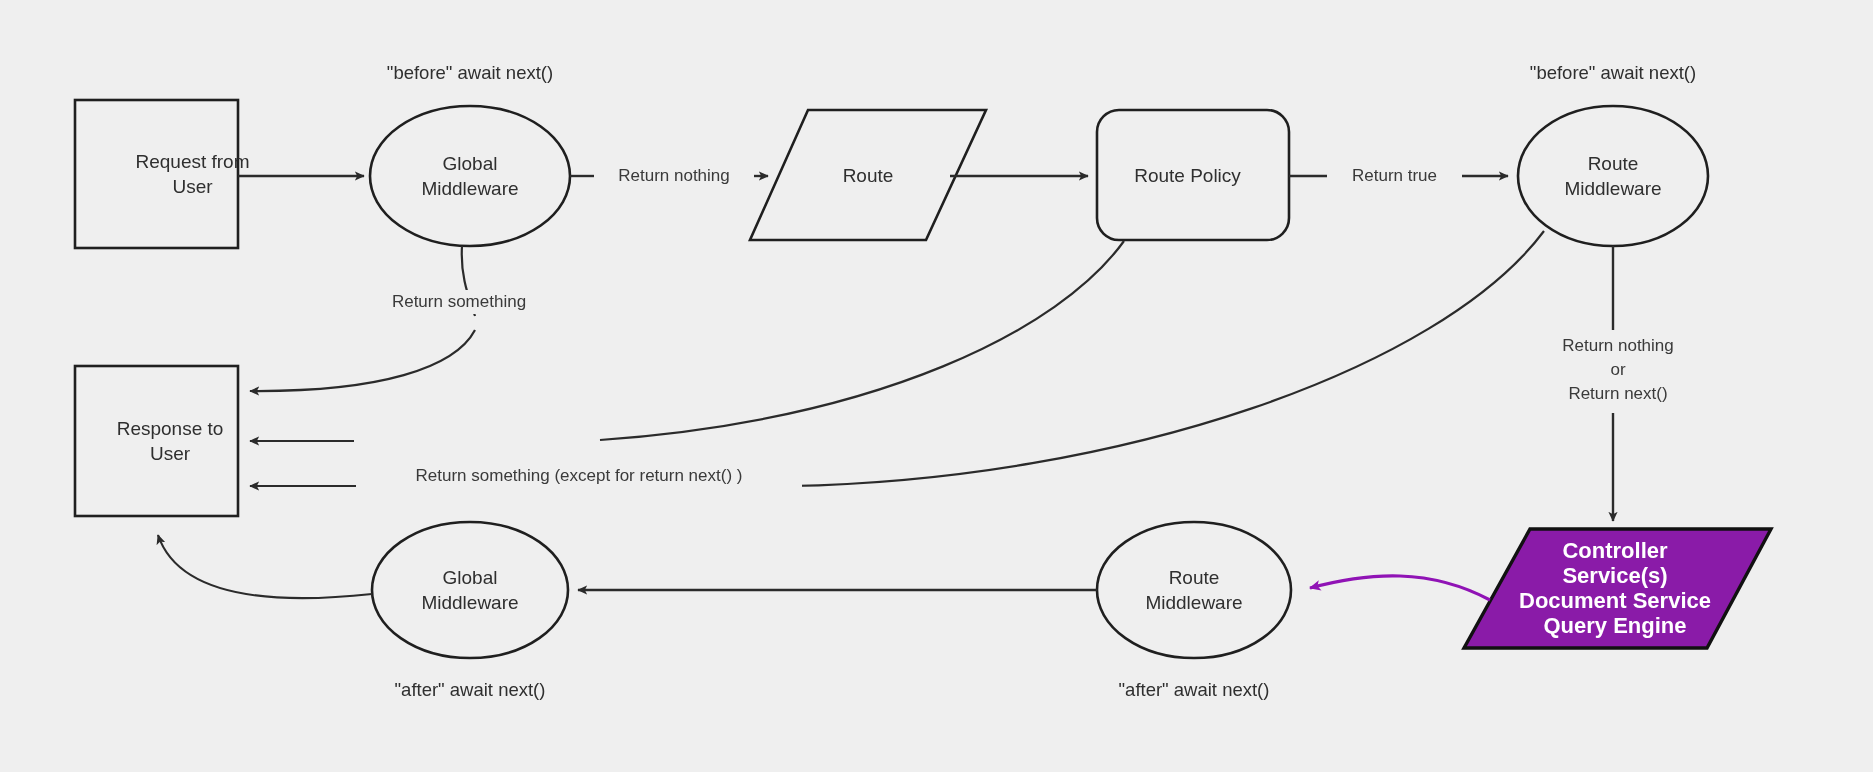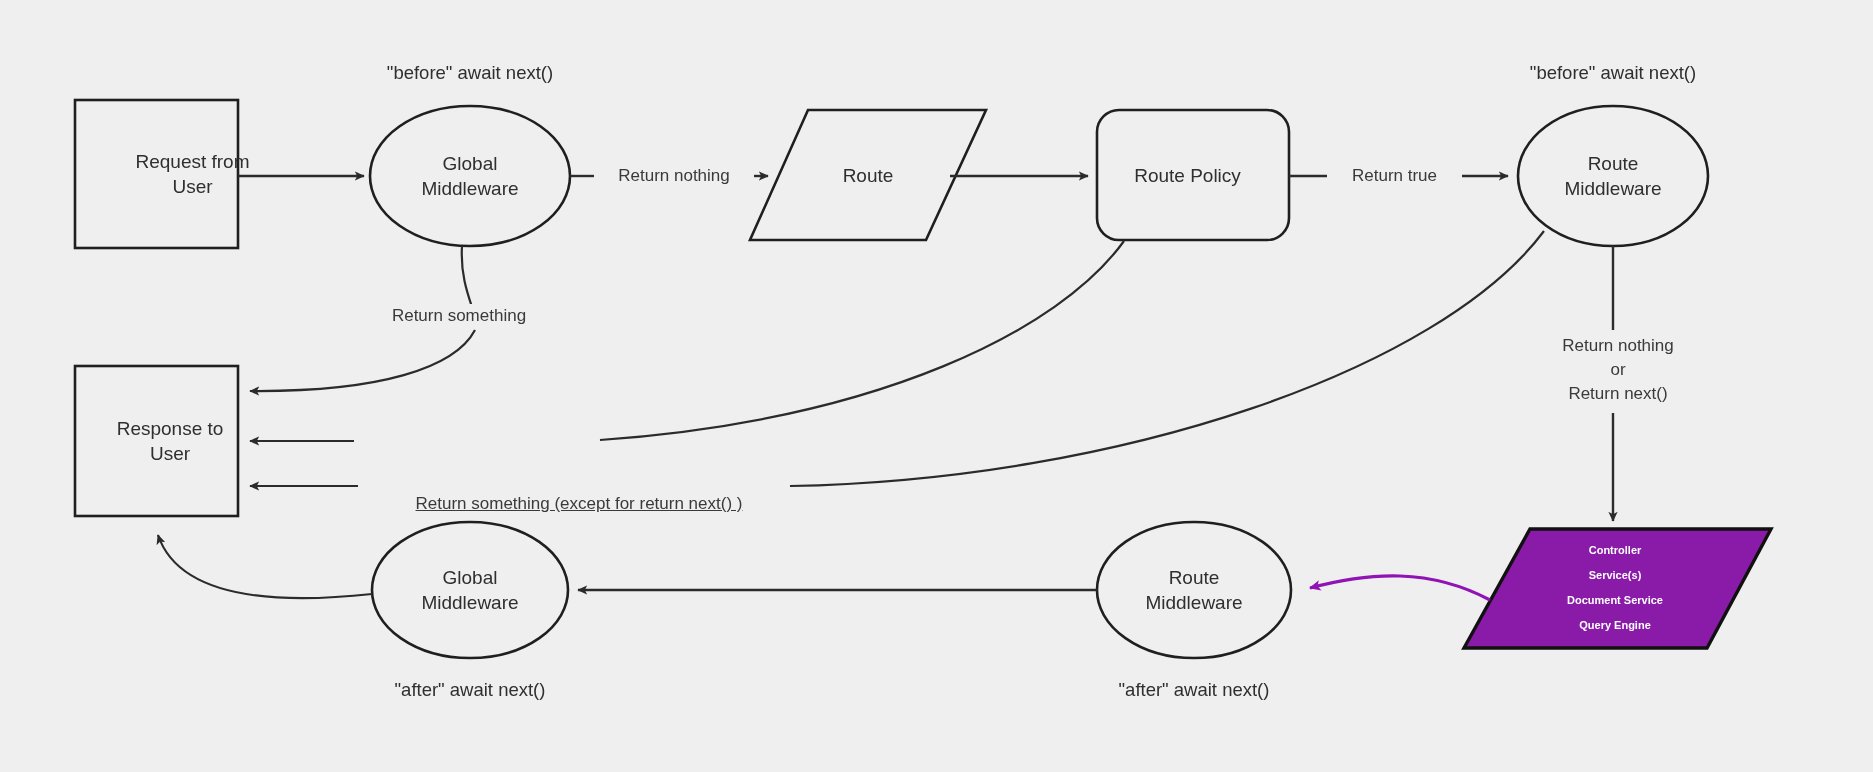--- a/index.html
+++ b/index.html
@@ -74,21 +74,21 @@
     text-align: center;
     color: #2f2f2f;
     font-size: 18.5px;
     line-height: 24px;
     white-space: nowrap;
   }
   .purple-label {
     position: absolute;
     text-align: center;
     color: #ffffff;
-    font-size: 11px;
+    font-size: 22px;
     line-height: 25px;
     font-weight: bold;
     white-space: pre-line;
     pointer-events: none;
   }
   .hit {
     position: absolute;
   }
 </style>
 </head>
@@ -177,24 +177,24 @@
   <div class="node-label" style="left:370px; top:565px; width:200px;">Global
 Middleware</div>
 
   <div class="node-label" style="left:1094px; top:565px; width:200px;">Route
 Middleware</div>
 
   <div class="edge-label" style="left:594px; top:164px; width:150px;">Return nothing</div>
 
   <div class="edge-label" style="left:1327px; top:164px; width:125px;">Return true</div>
 
-  <div class="edge-label" style="left:364px; top:304px; width:180px;">Return something</div>
-
-
-  <div class="edge-label" style="left:356px; top:492px; width:436px;text-decoration:underline;">Return something (except for return next() )</div>
+  <div class="edge-label" style="left:364px; top:290px; width:180px;">Return something</div>
+
+
+  <div class="edge-label" style="left:356px; top:464px; width:436px;">Return something (except for return next() )</div>
 
   <div class="edge-label" style="left:1523px; top:334px; width:180px;">Return nothing
 or
 Return next()</div>
 
   <div class="annot-label" style="left:370px; top:61px; width:200px;">"before" await next()</div>
 
   <div class="annot-label" style="left:1513px; top:61px; width:200px;">"before" await next()</div>
 
   <div class="annot-label" style="left:370px; top:678px; width:200px;">"after" await next()</div>

